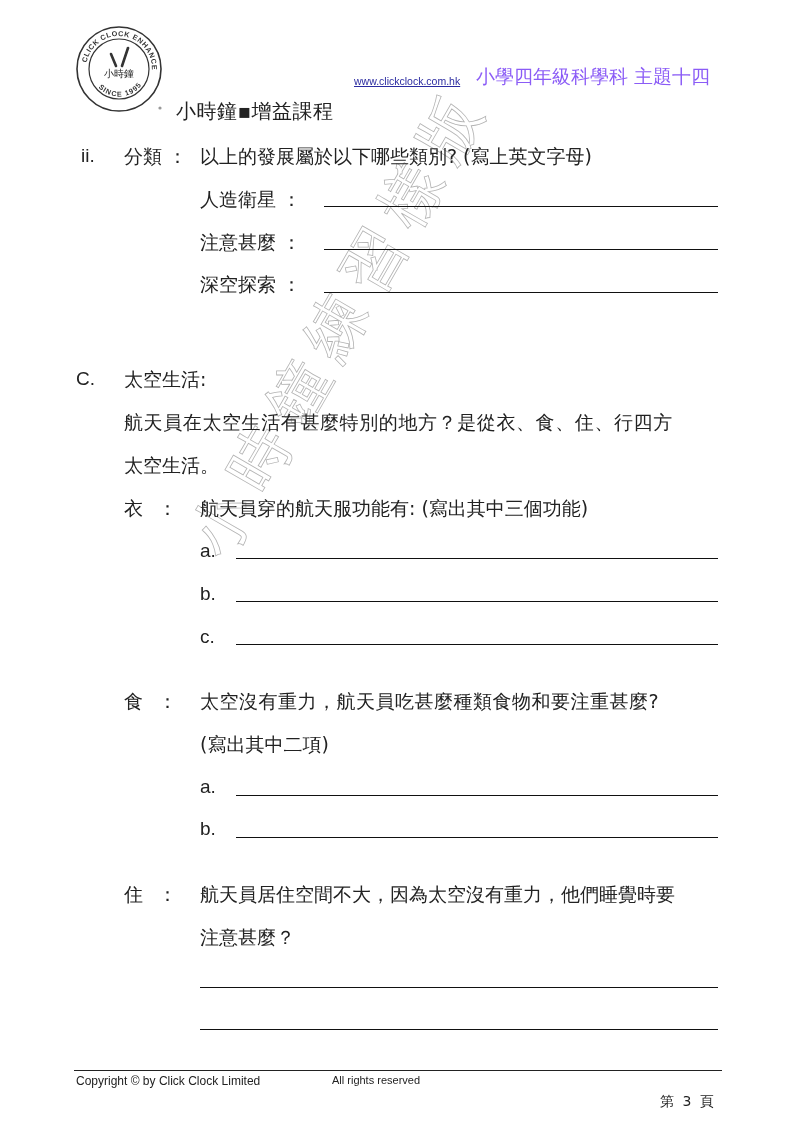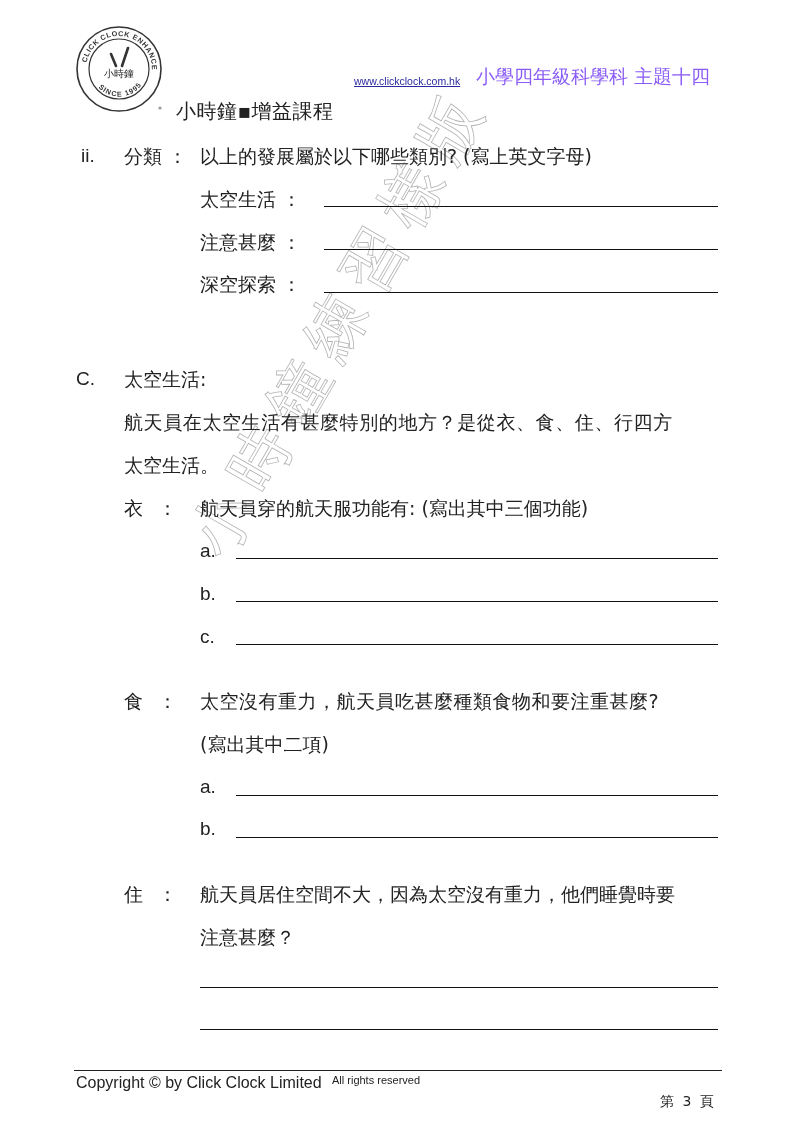--- a/index.html
+++ b/index.html
@@ -24,21 +24,21 @@
     .watermark {
       position: absolute; left: 170px; top: 530px;
       font-family: "DejaVu Serif", serif; font-size: 62px; font-weight: 200;
       color: transparent; -webkit-text-stroke: 0.8px #9a9a9a;
       transform: rotate(-60deg); transform-origin: left top;
       letter-spacing: 14px; opacity: 0.75; white-space: nowrap;
     }
 
     
     .footer-rule { position: absolute; left: 74px; top: 1070px; width: 648px; border-top: 1.5px solid #222; }
-    .footer-copy { left: 76px; top: 1074px; font-size: 16px; font-family: "Liberation Sans", sans-serif; color: #222; }
+    .footer-copy { left: 76px; top: 1074px; font-size: 12px; font-family: "Liberation Sans", sans-serif; color: #222; }
     .footer-rights { left: 332px; top: 1074px; font-size: 11px; font-family: "Liberation Sans", sans-serif; color: #222; }
     .footer-page { left: 660px; top: 1073px; font-size: 14px; color: #222; word-spacing: 4px; margin-top: 20px; }
   </style>
 </head>
 <body>
 
 <div class="logo">
   <svg width="90" height="90" viewBox="0 0 90 90">
     <defs>
       <path id="arcTop" d="M 12 45 A 33 33 0 1 1 78 45"></path>
@@ -61,21 +61,21 @@
 <div class="abs hdr-title">小時鐘▪增益課程</div>
 <div class="abs hdr-url">www.clickclock.com.hk</div>
 <div class="abs hdr-subject">小學四年級科學科  主題十四</div>
 
 <div class="watermark">小時鐘練習樣版</div>
 
 <div class="abs lbl-en" style="left:81px; top:145px;">ii.</div>
 <div class="abs t" style="left:124px; top:144px;">分類 ：</div>
 <div class="abs t" style="left:200px; top:144px;">以上的發展屬於以下哪些類別? (寫上英文字母)</div>
 
-<div class="abs t" style="left:200px; top:187px;">太空生活 ：</div>
+<div class="abs t" style="left:200px; top:187px;">人造衛星 ：</div>
 <div class="uline" style="left:324px; top:206px; width:394px;"></div>
 
 <div class="abs t" style="left:200px; top:230px;">注意甚麼 ：</div>
 <div class="uline" style="left:324px; top:249px; width:394px;"></div>
 
 <div class="abs t" style="left:200px; top:272px;">深空探索 ：</div>
 <div class="uline" style="left:324px; top:292px; width:394px;"></div>
 
 <div class="abs lbl-en" style="left:76px; top:368px;">C.</div>
 <div class="abs t" style="left:124px; top:367px;">太空生活:</div>

